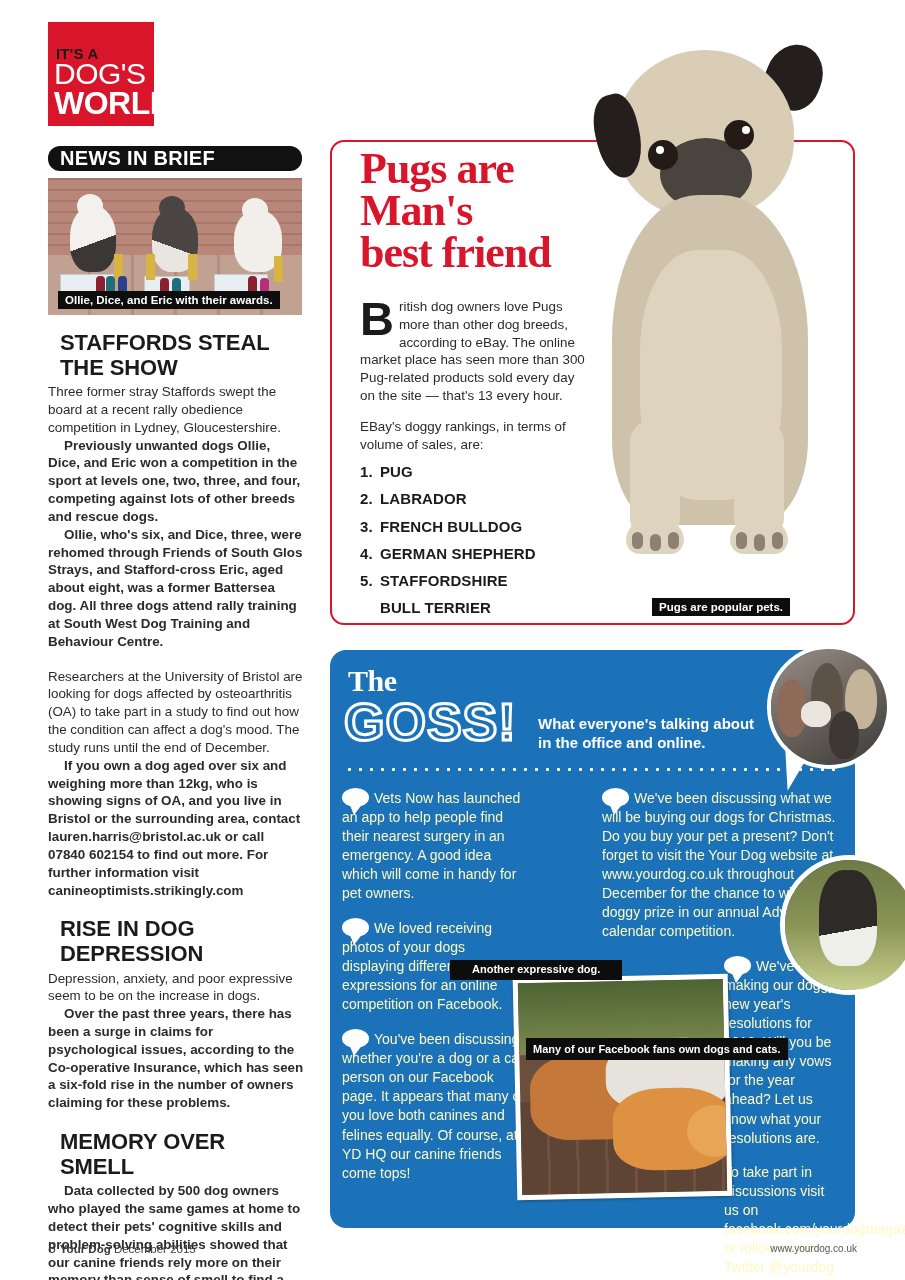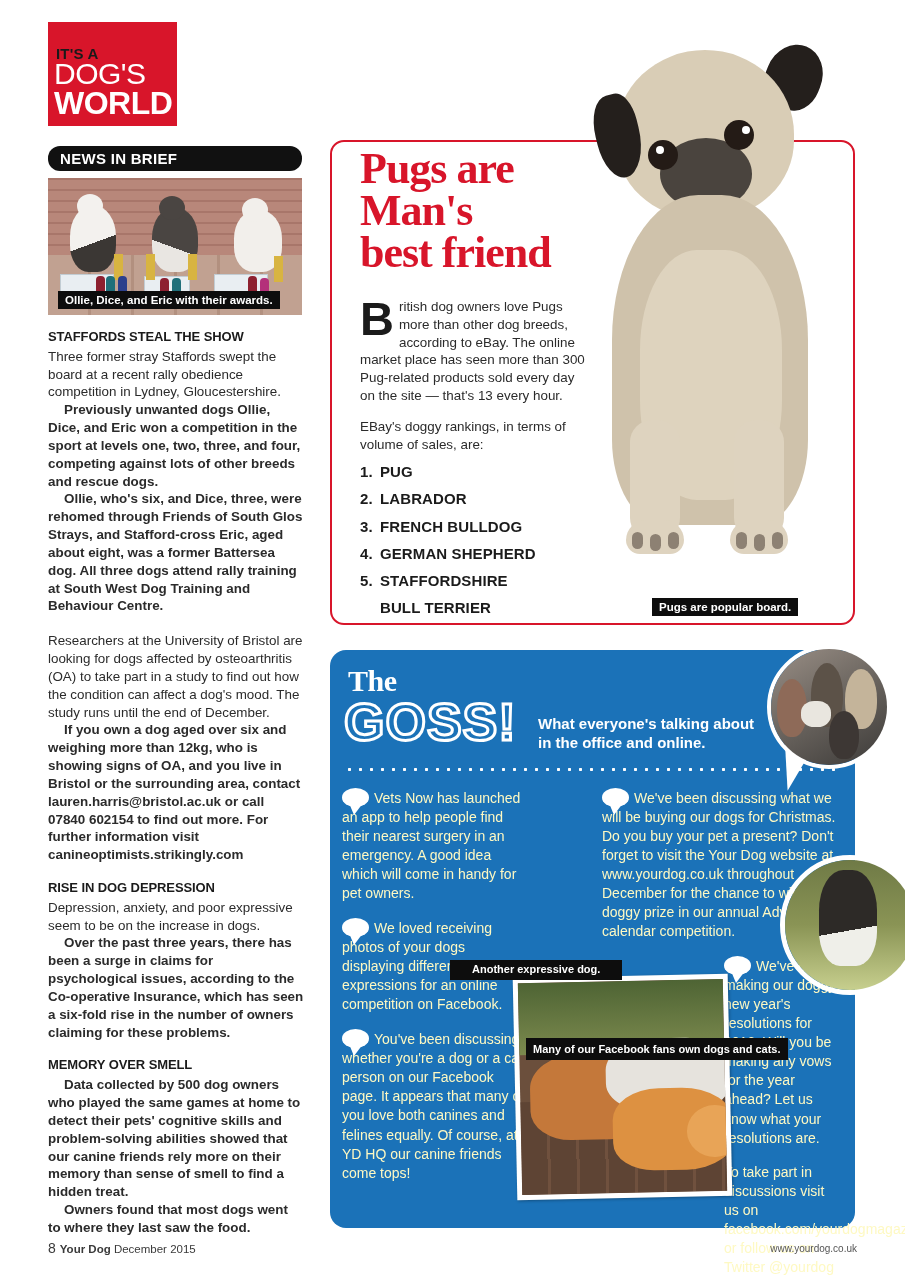--- a/index.html
+++ b/index.html
@@ -1,48 +1,48 @@
 <!DOCTYPE html>
 <html><head>
 <meta charset="utf-8">
 <style>
   html,body{margin:0;padding:0;background:#ffffff;}
   body{width:905px;height:1280px;position:relative;overflow:hidden;
        font-family:"Liberation Sans",sans-serif;color:#231f20;}
 
   
-  .masthead{position:absolute;left:48px;top:22px;width:129px;height:104px;background:#d8152a;}
+  .masthead{position:absolute;left:48px;top:22px;width:106px;height:104px;background:#d8152a;}
   .mh-l1{position:absolute;left:8px;top:23px;font-size:15px;font-weight:bold;color:#1a1a1a;letter-spacing:.2px;}
   .mh-l2{position:absolute;left:6px;top:37px;font-size:30px;color:#ffffff;letter-spacing:-.5px;line-height:1;}
   .mh-l3{position:absolute;left:6px;top:65px;font-size:32px;font-weight:bold;color:#ffffff;letter-spacing:-.5px;line-height:1;}
 
   
   .nib{position:absolute;left:48px;top:146px;width:254px;height:25px;background:#111111;border-radius:12px;
-       color:#fff;font-size:15px;font-weight:bold;letter-spacing:.3px;display:flex;align-items:center;padding-left:12px;box-sizing:border-box;}
+       color:#fff;font-size:20px;font-weight:bold;letter-spacing:.3px;display:flex;align-items:center;padding-left:12px;box-sizing:border-box;}
 
   
   .newsphoto{position:absolute;left:48px;top:178px;width:254px;height:137px;overflow:hidden;background:#b39b8c;}
   .np-wall{position:absolute;left:0;top:0;width:100%;height:56%;
       background:repeating-linear-gradient(0deg,#b8877a 0 9px,#a8766a 9px 11px),
                  repeating-linear-gradient(90deg,rgba(0,0,0,.08) 0 26px,rgba(0,0,0,.18) 26px 28px);}
   .np-floor{position:absolute;left:0;top:56%;width:100%;height:44%;
       background:repeating-linear-gradient(90deg,#c1a191 0 40px,#b2907f 40px 43px);}
   .np-dog{position:absolute;border-radius:46% 46% 40% 40%;}
   .np-d1{left:22px;top:28px;width:46px;height:66px;background:linear-gradient(160deg,#f3f1ee 55%,#3b3734 55%);}
   .np-d2{left:104px;top:30px;width:46px;height:64px;background:linear-gradient(200deg,#4a4542 60%,#e9e6e2 60%);}
   .np-d3{left:186px;top:32px;width:48px;height:62px;background:#f2efeb;}
   .np-head{position:absolute;width:26px;height:24px;border-radius:50%;}
   .np-paper{position:absolute;height:16px;background:#e9eef2;border:1px solid #c2ccd3;}
   .np-ros{position:absolute;width:9px;height:26px;border-radius:4px;}
   .np-tro{position:absolute;width:9px;height:26px;background:#d8b441;}
   .np-cap{position:absolute;left:10px;bottom:6px;background:#0d0d0d;color:#fff;font-size:11.5px;font-weight:bold;padding:3px 7px;}
 
   
   .lcol{position:absolute;left:48px;top:330px;width:256px;}
-  .lcol h2{font-size:13px;font-weight:bold;margin:0 0 3px 0;line-height:1.14;letter-spacing:-.1px;color:#1b1b1b;}
+  .lcol h2{font-size:22px;font-weight:bold;margin:0 0 3px 12px;line-height:1.14;letter-spacing:-.1px;color:#1b1b1b;}
   .lcol .sec{margin-bottom:17px;}
   .lcol p{font-size:13.4px;line-height:1.33;margin:0;color:#2b2b2b;}
   .lcol p.ind{text-indent:16px;font-weight:bold;}
 
   
   .pugbox{position:absolute;left:330px;top:140px;width:525px;height:485px;border:2.5px solid #d8152a;border-radius:14px;box-sizing:border-box;}
   .pug-photo{position:absolute;left:520px;top:20px;width:350px;height:600px;overflow:hidden;}
   .pug-hl{position:absolute;left:360px;top:148px;width:270px;font-size:44px;line-height:.95;font-weight:bold;
           color:#d8152a;font-family:"Liberation Serif",serif;letter-spacing:-1px;}
   .pug-intro{position:absolute;left:360px;top:298px;width:228px;font-size:13.4px;line-height:1.33;color:#2b2b2b;}
@@ -218,21 +218,21 @@
 
 <ol class="pug-list">
   <li><span class="num">1.</span><span>PUG</span></li>
   <li><span class="num">2.</span><span>LABRADOR</span></li>
   <li><span class="num">3.</span><span>FRENCH BULLDOG</span></li>
   <li><span class="num">4.</span><span>GERMAN SHEPHERD</span></li>
   <li><span class="num">5.</span><span>STAFFORDSHIRE</span></li>
   <li class="cont"><span>BULL TERRIER</span></li>
 </ol>
 
-<div class="pug-cap">Pugs are popular board.</div>
+<div class="pug-cap">Pugs are popular pets.</div>
 
 <div class="goss">
 
   <div class="goss-the">The</div>
   <div class="goss-word">GOSS!</div>
   <div class="goss-sub">What everyone's talking about in the office and online.</div>
   <div class="goss-dots"></div>
 
   <div class="goss-tail"></div>
   <div class="goss-bubble-photo">

